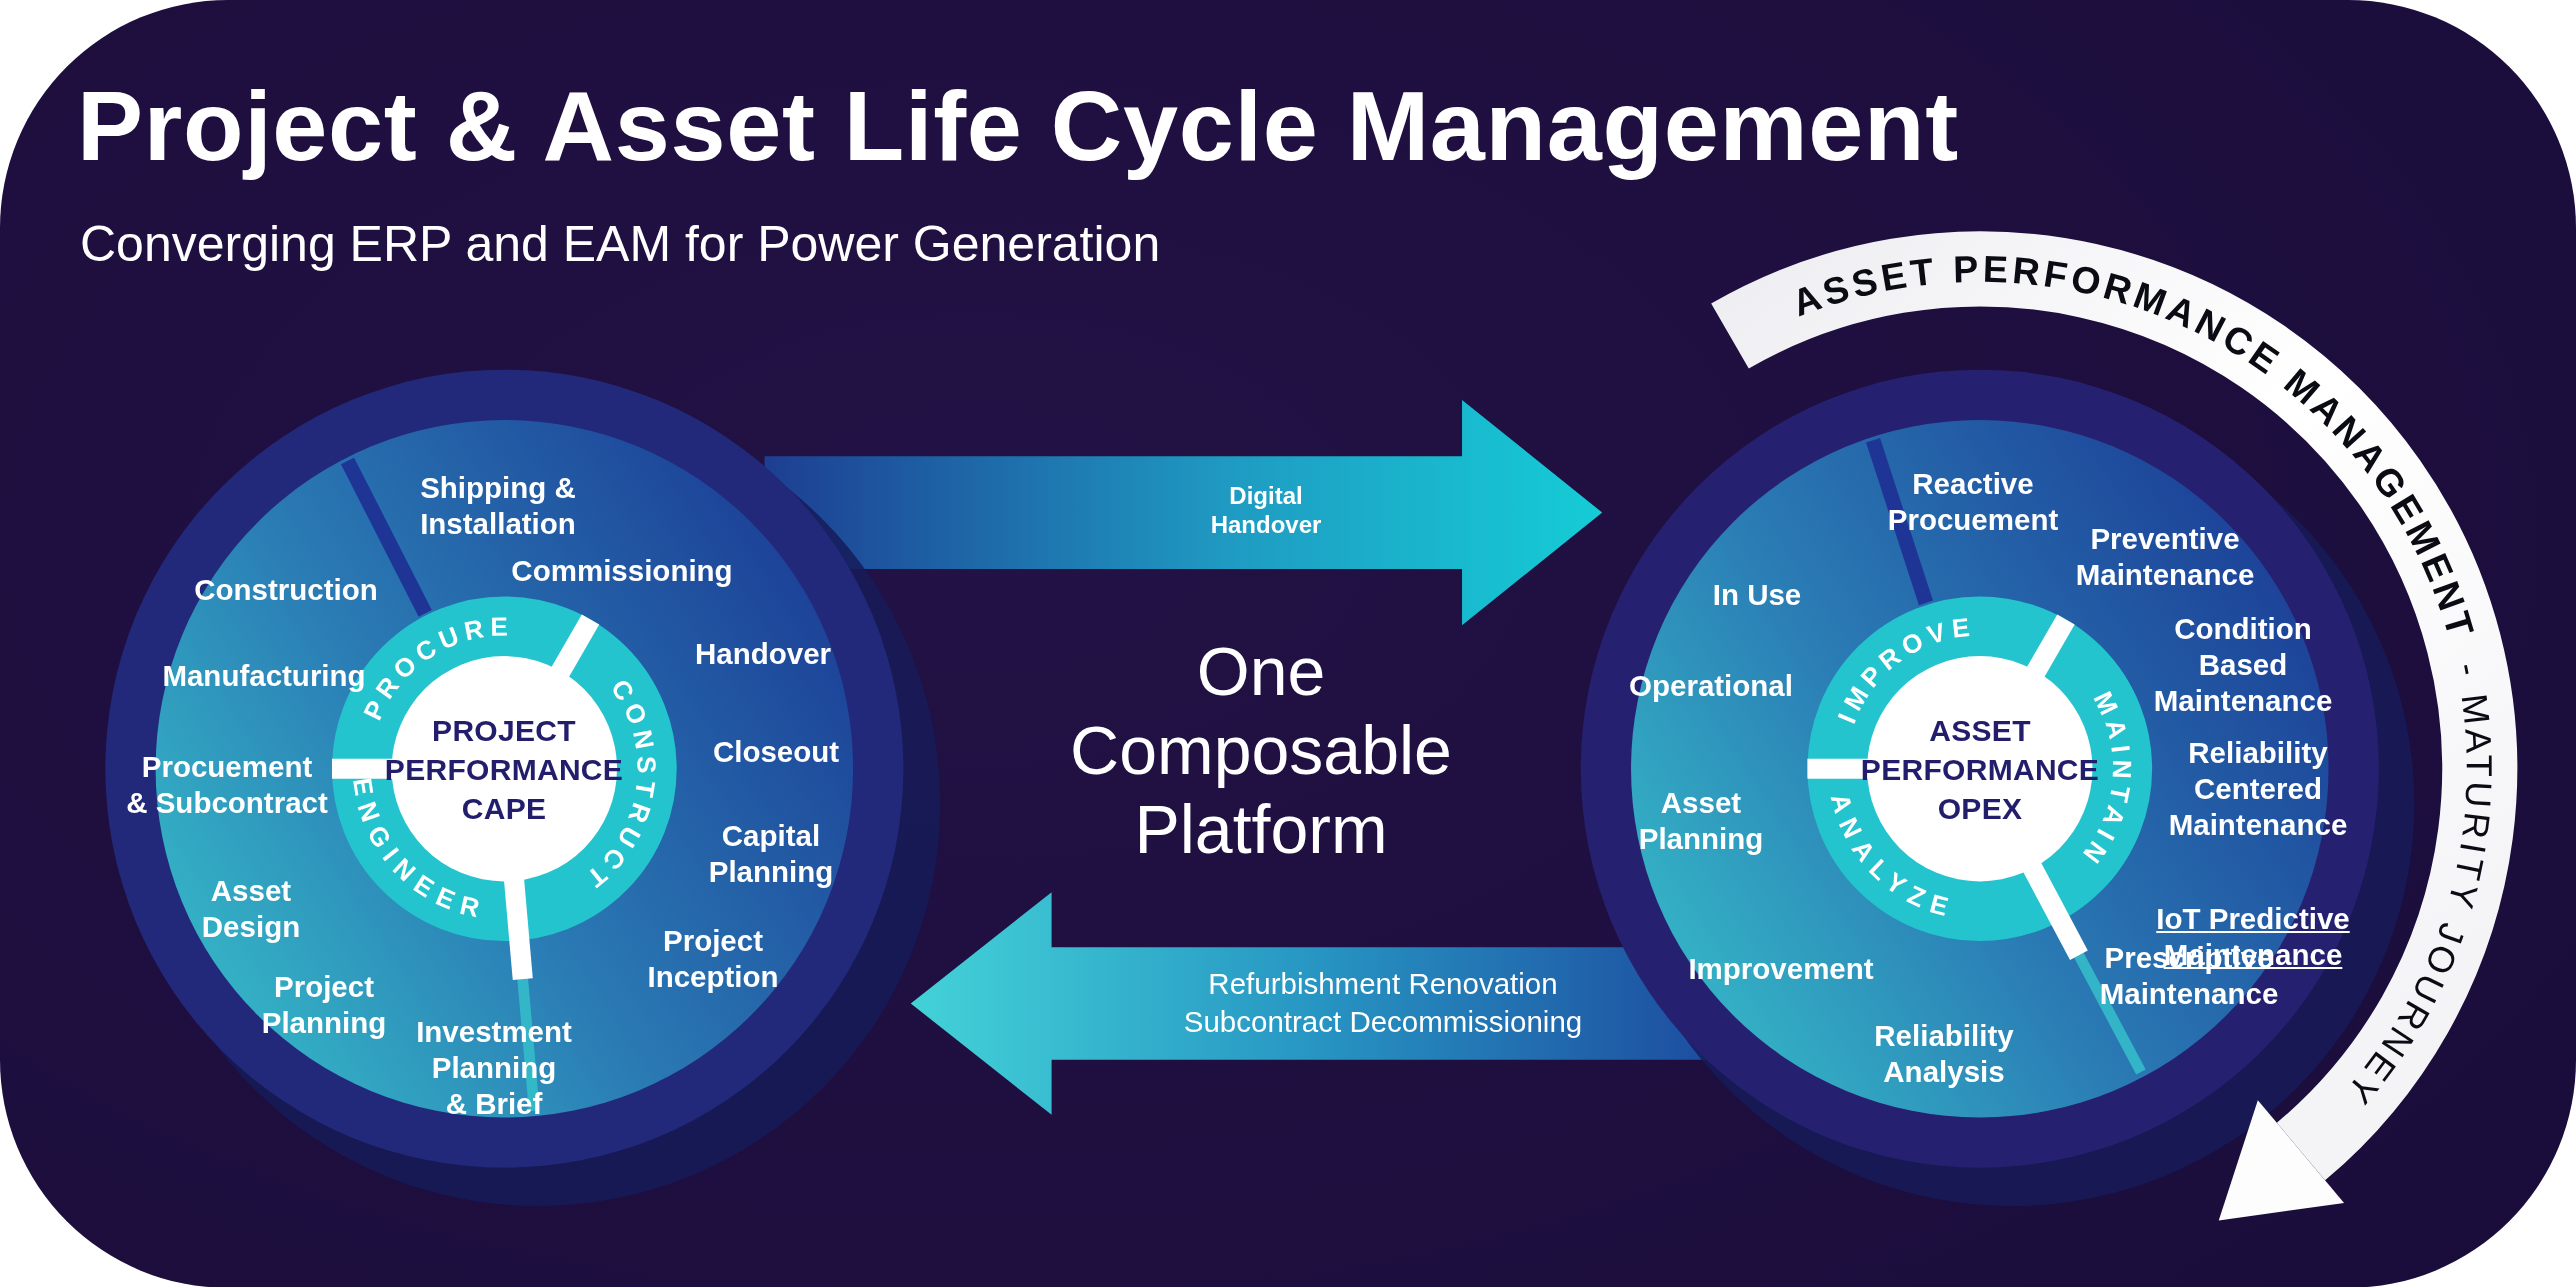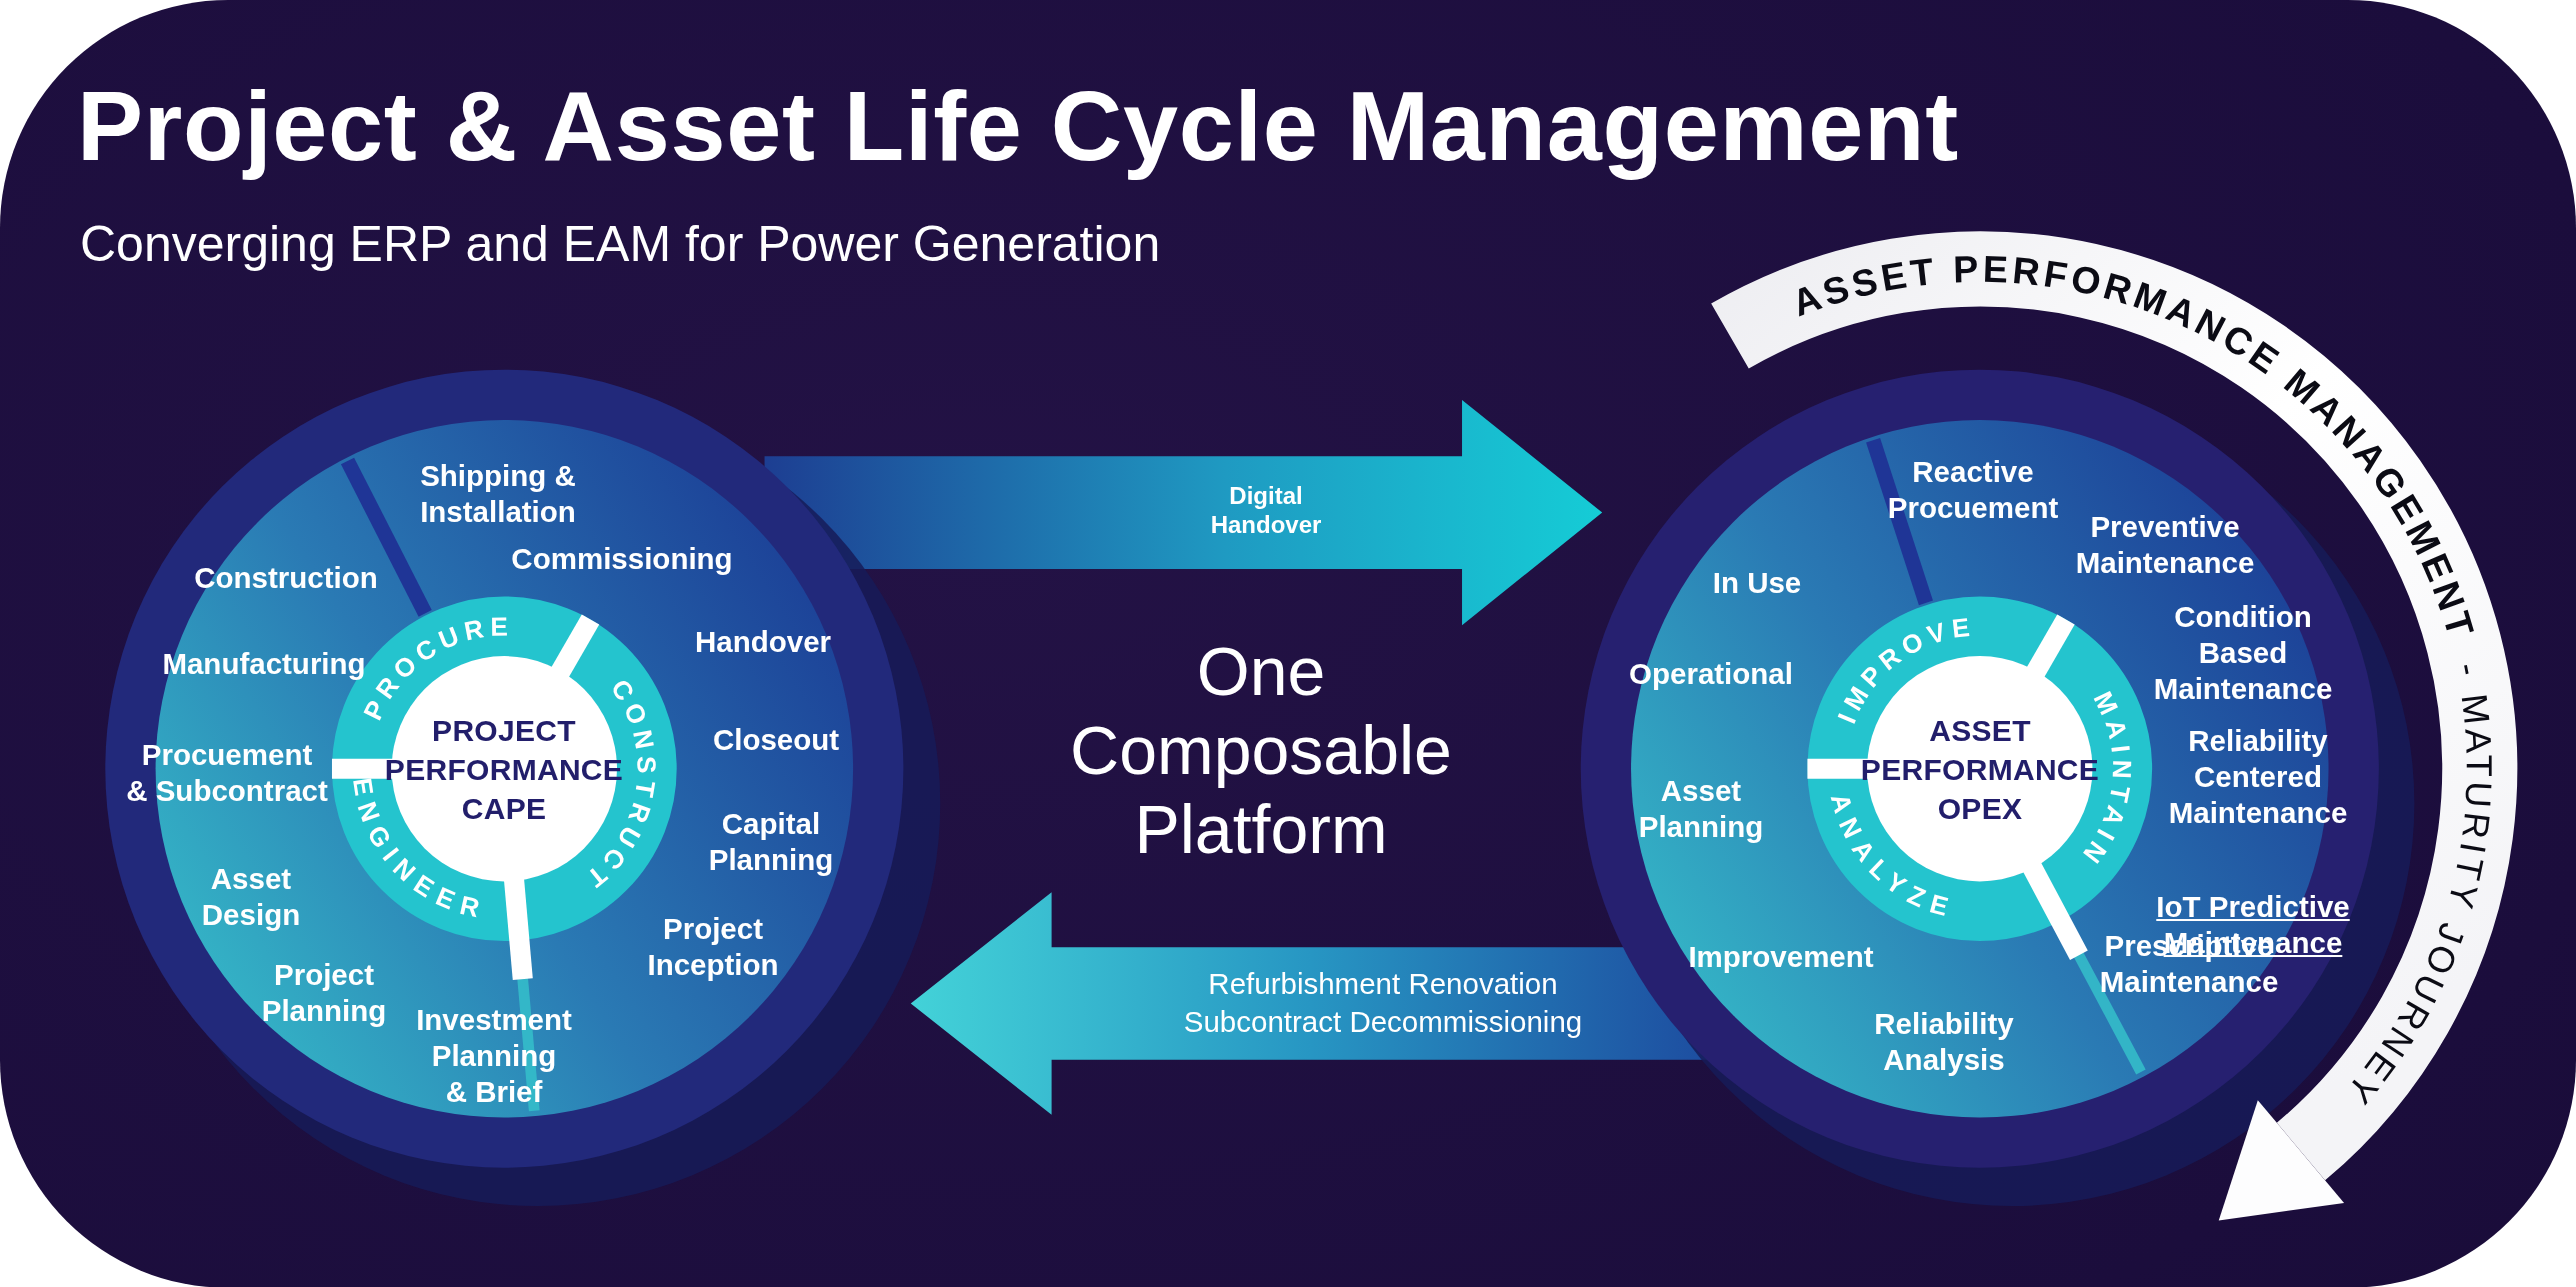--- a/index.html
+++ b/index.html
@@ -2,21 +2,21 @@
 <html style="font-size:10.7px"><head>
 <meta charset="utf-8">
 <style>
   html,body{margin:0;padding:0;background:#ffffff;}
   .stage{position:relative;width:2576px;height:1288px;background:#ffffff;overflow:hidden;
          font-family:"Liberation Sans", sans-serif;}
   .card{position:absolute;inset:0;border-radius:228px;overflow:hidden;
         background:radial-gradient(120% 140% at 38% 42%, #231245 0%, #1b0d3c 55%, #150930 100%);}
   .scene{position:absolute;left:0;top:0;width:2576px;height:1288px;}
   .lbl{position:absolute;transform:translate(-50%,-50%);color:#ffffff;font-weight:700;
-       font-size:29.5px;line-height:1.22;text-align:center;white-space:pre-line;z-index:5;}
+       font-size:29.5px;line-height:1.22;text-align:center;white-space:pre-line;z-index:5;margin-top:12px;}
   .title{position:absolute;left:77px;top:72px;color:#ffffff;font-weight:700;
          font-size:99px;line-height:1.1;letter-spacing:0.7px;z-index:5;white-space:pre;}
   .subtitle{position:absolute;left:80px;top:216px;color:#ffffff;font-weight:400;
             font-size:50px;line-height:1.15;z-index:5;white-space:pre;}
   .platform{position:absolute;left:1261px;top:750px;transform:translate(-50%,-50%);
             color:#ffffff;font-weight:400;font-size:68px;line-height:1.16;text-align:center;
             white-space:pre-line;z-index:5;}
   .hub-label{position:absolute;transform:translate(-50%,-50%);color:#221e6b;font-weight:700;
              font-size:30px;line-height:1.3;text-align:center;white-space:pre-line;z-index:5;
              letter-spacing:0.3px;}

